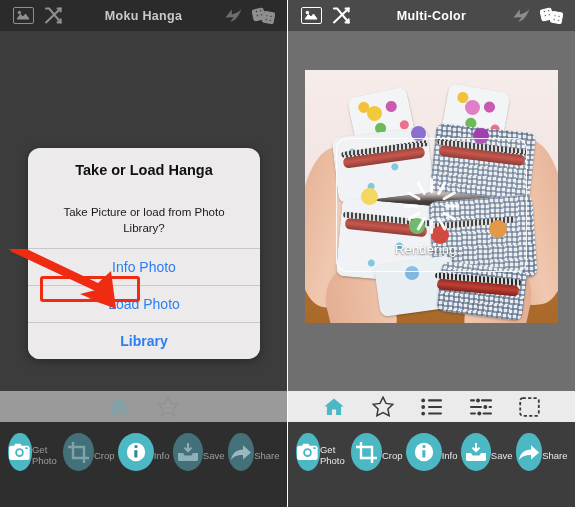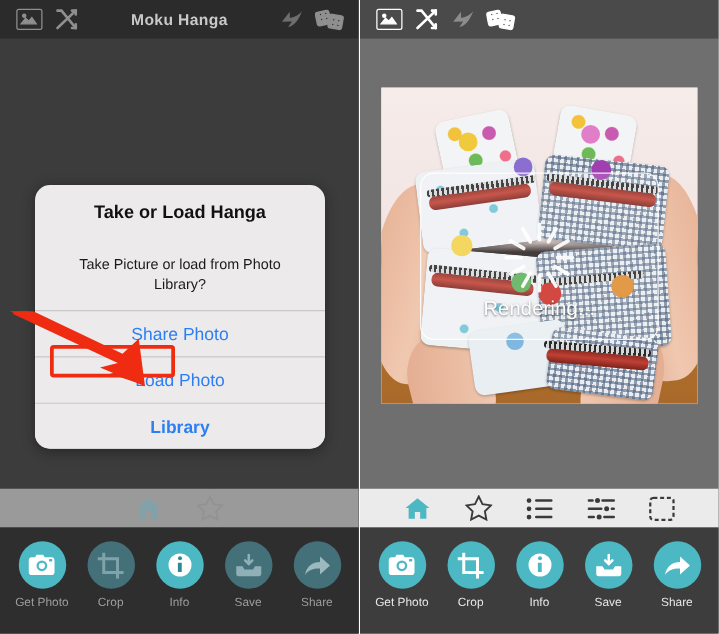--- a/index.html
+++ b/index.html
@@ -88,21 +88,21 @@
       #f3f4f5; }
 
   
   .render-box {
     position:absolute; left:31px; top:68px; width:191px; height:134px;
     border:1.6px solid rgba(255,255,255,.85); border-radius:11px;
     background: rgba(255,255,255,.12);
   }
   .render-label {
     position:absolute; left:0; right:0; bottom:14px; text-align:center;
-    color:#ffffff; font-size:16px; letter-spacing:.2px;
+    color:#ffffff; font-size:13px; letter-spacing:.2px;
     text-shadow: 0 1px 2px rgba(0,0,0,.55);
   }
   .spinner { position:absolute; left:50%; top:46px; width:0; height:0; }
   .spinner i {
     position:absolute; width:3px; height:15px; border-radius:2px; background:#ffffff;
     left:-1.5px; top:-7px; transform-origin: 1.5px 28px; opacity:.92;
   }
 
   
   .tabbar {
@@ -115,21 +115,21 @@
   .left .tabbar .tab svg { opacity:.55; }
 
   
   .bottombar {
     position:absolute; left:0; right:0; bottom:0; height:85px;
     display:flex; align-items:flex-start; justify-content:space-around;
     padding: 11px 6px 0 6px;
   }
   .left  .bottombar { background:#2e2e2e; }
   .right .bottombar { background:#3d3d3d; }
-  .tool { width:52px; display:flex; flex-direction:column; align-items:center; }
+  .tool { width:52px; display:flex; flex-direction:row; align-items:center; }
   .tool .circle {
     width:38px; height:38px; border-radius:50%;
     display:flex; align-items:center; justify-content:center;
   }
   .tool .lbl { margin-top:6px; font-size:9.5px; }
   .left  .tool .lbl { color:#9e9e9e; }
   .right .tool .lbl { color:#e8e8e8; }
 
   
   .overlay-dim { position:absolute; inset:0; background: rgba(0,0,0,0.18); }
@@ -267,21 +267,21 @@
         </div>
         <div class="lbl">Share</div>
       </div>
     </div>
 
     <div class="alert">
       <div class="alert-head">
         <div class="alert-title">Take or Load Hanga</div>
         <div class="alert-msg">Take Picture or load from Photo Library?</div>
       </div>
-      <div class="alert-btn">Share Photo</div>
+      <div class="alert-btn">Info Photo</div>
       <div class="alert-btn highlighted">Load Photo</div>
       <div class="alert-btn bold">Library</div>
     </div>
 
     <div class="hl-box"></div>
     <svg class="arrow" viewBox="0 0 136 62">
       <path d="M2 2 L96 46 L80 50 L104 58 L101 30 L92 40 L10 -2 Z" fill="#ef2b11"></path>
       <path d="M0 0 L88 41 L72 45 L108 60 L103 22 L90 34 L6 -6 Z" fill="#ef2b11"></path>
     </svg>
   </div>
@@ -296,20 +296,21 @@
               <circle cx="3.4" cy="2.6" r="1.3" fill="currentColor"></circle>
             </svg>
         </span>
       </div>
       <div class="ico">
         <svg width="19" height="19" viewBox="0 0 19 19">
             <path d="M2 2.5h3.2L16.6 16.4M16.6 2.5L2 16.4" stroke-width="2.1" fill="none" stroke-linecap="round"></path>
             <path d="M13.6 2.5h3v3M13.6 16.4h3v-3" stroke-width="2.1" fill="none" stroke-linecap="round"></path>
           </svg>
       </div>
+      <div class="title">Multi-Color</div>
       <div class="ico undo">
         <svg width="20" height="17" viewBox="0 0 20 17">
             <path d="M17.5 2C15 9 11 14 6.5 14.6l3-4.4-8 .2 6.3-8 .1 5C12.2 6.6 15.6 4.6 17.5 2z"></path>
           </svg>
       </div>
       <div class="ico">
         <svg width="24" height="18" viewBox="0 0 24 18">
             <g>
               <rect x="1" y="2" width="11" height="11" rx="1.8" transform="rotate(-12 6.5 7.5)"></rect>
               <rect x="11" y="5" width="11" height="11" rx="1.8" transform="rotate(10 16.5 10.5)"></rect>

